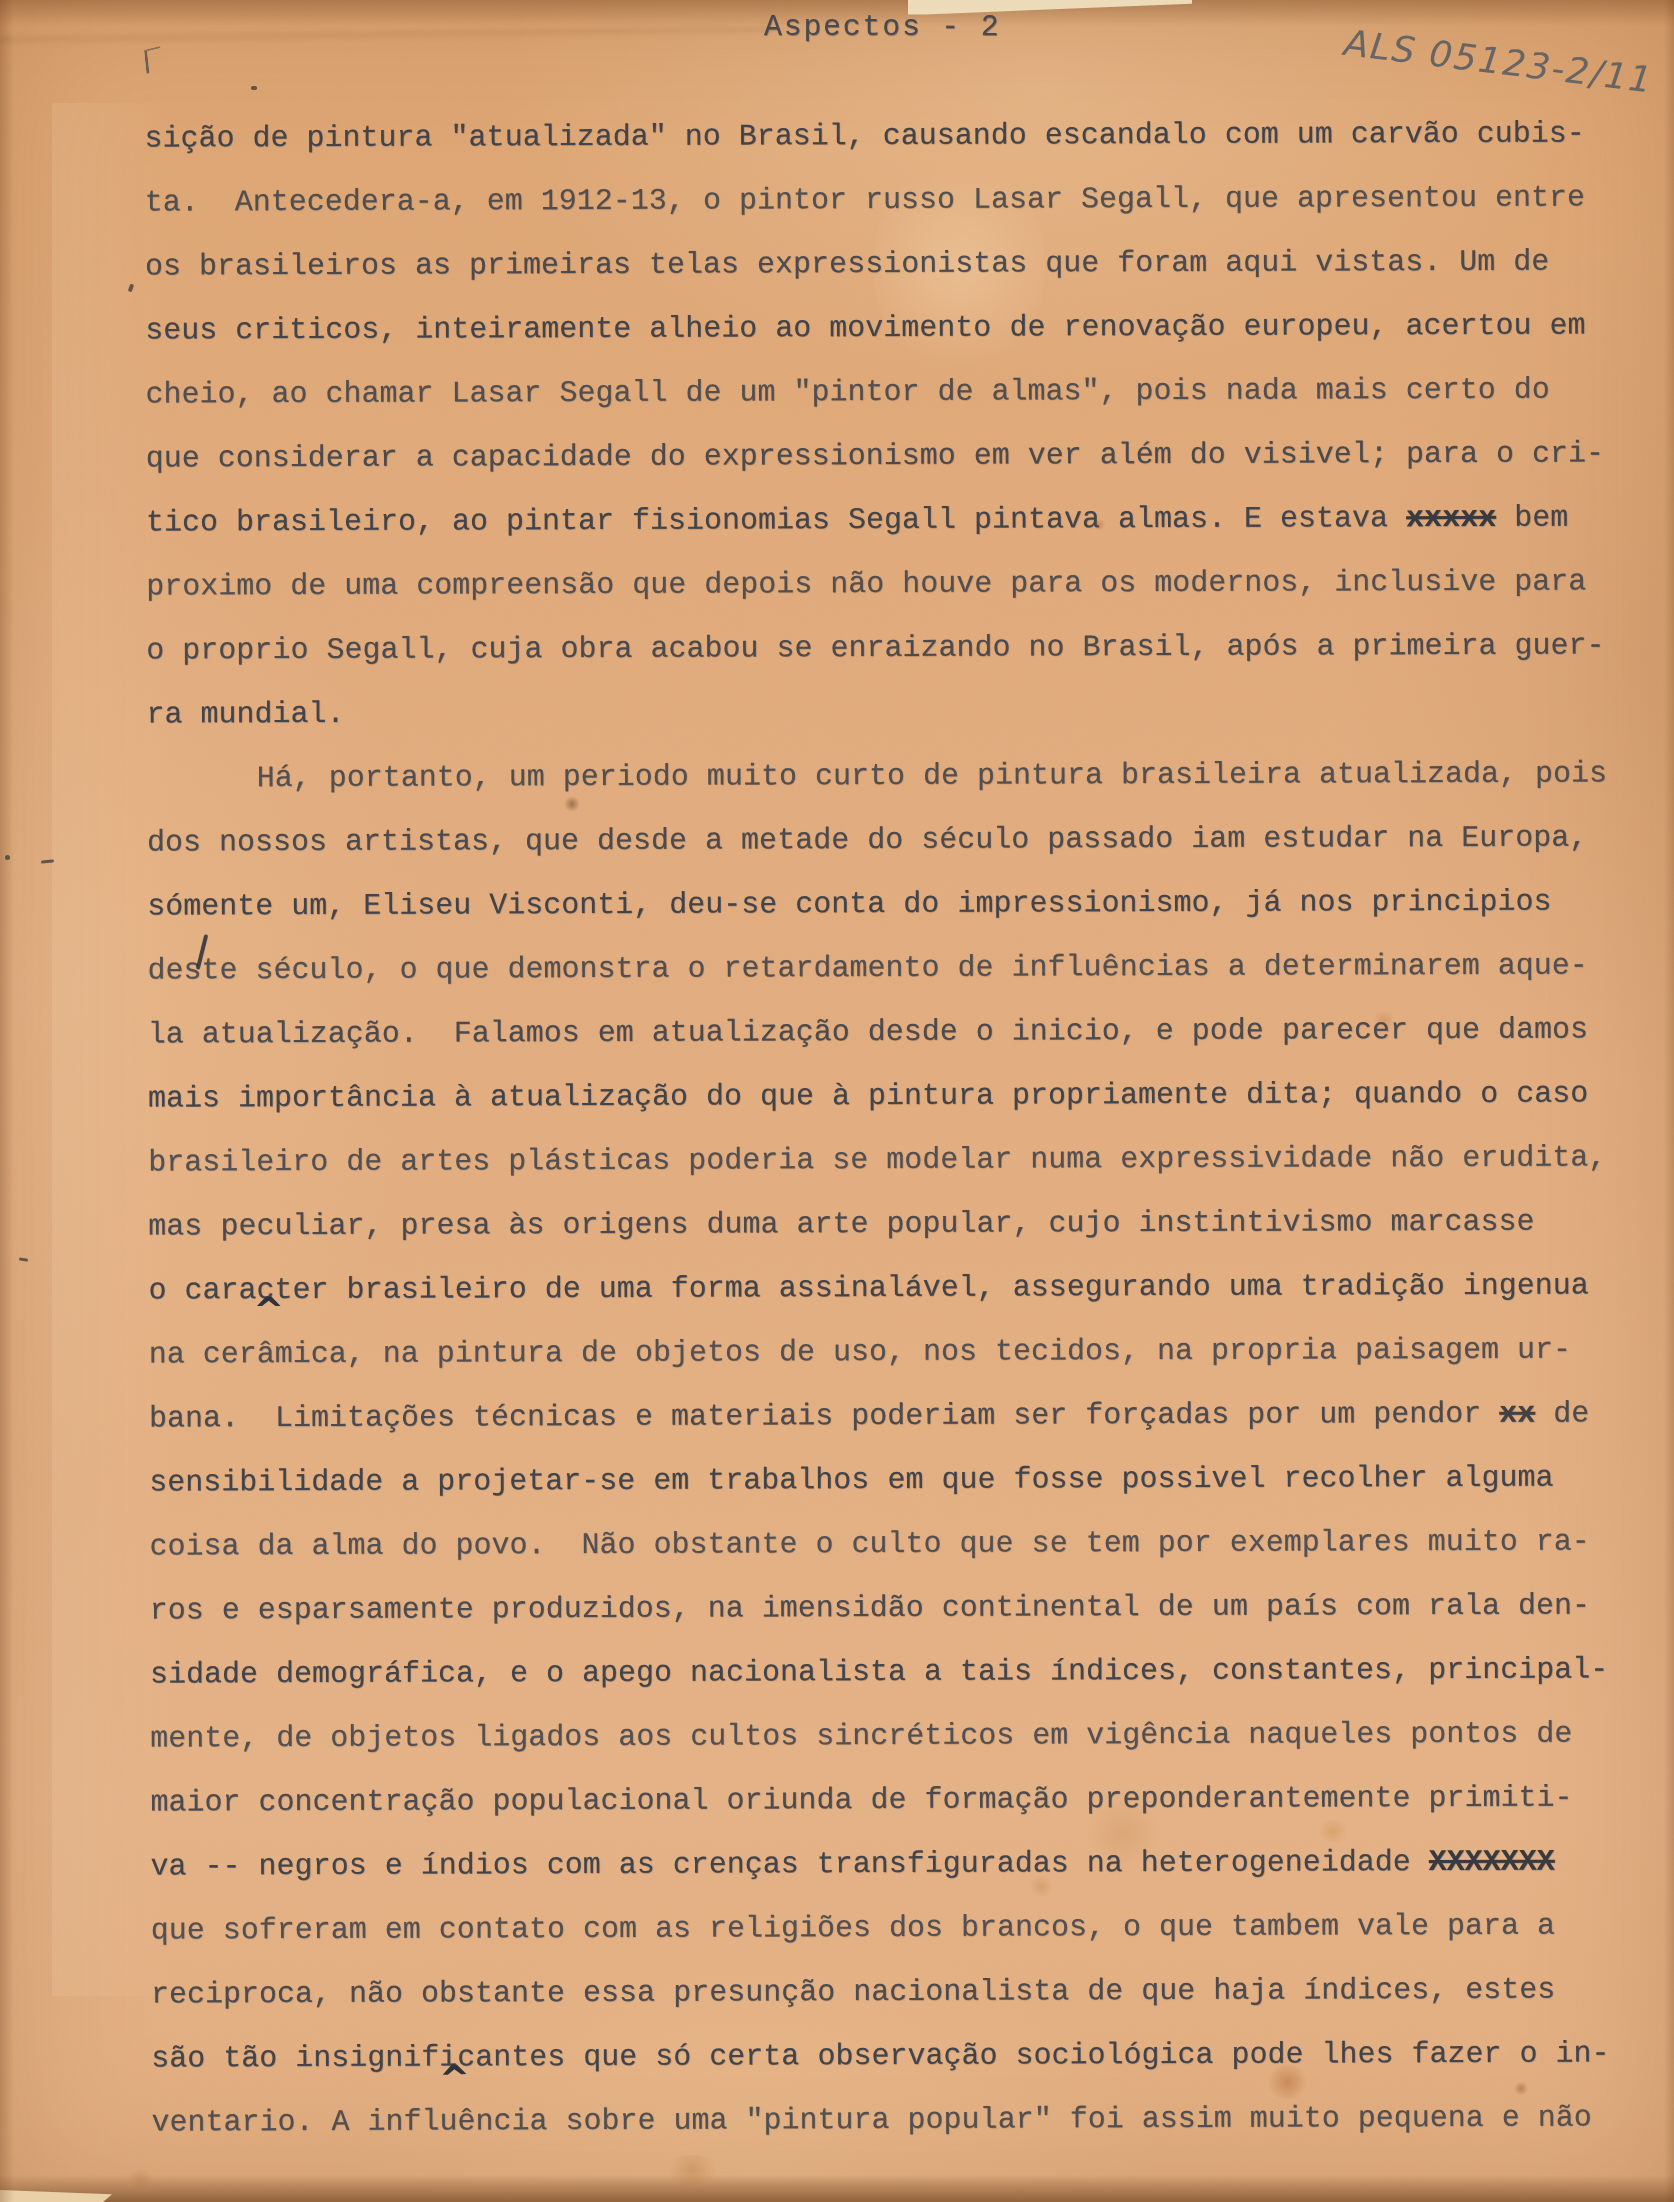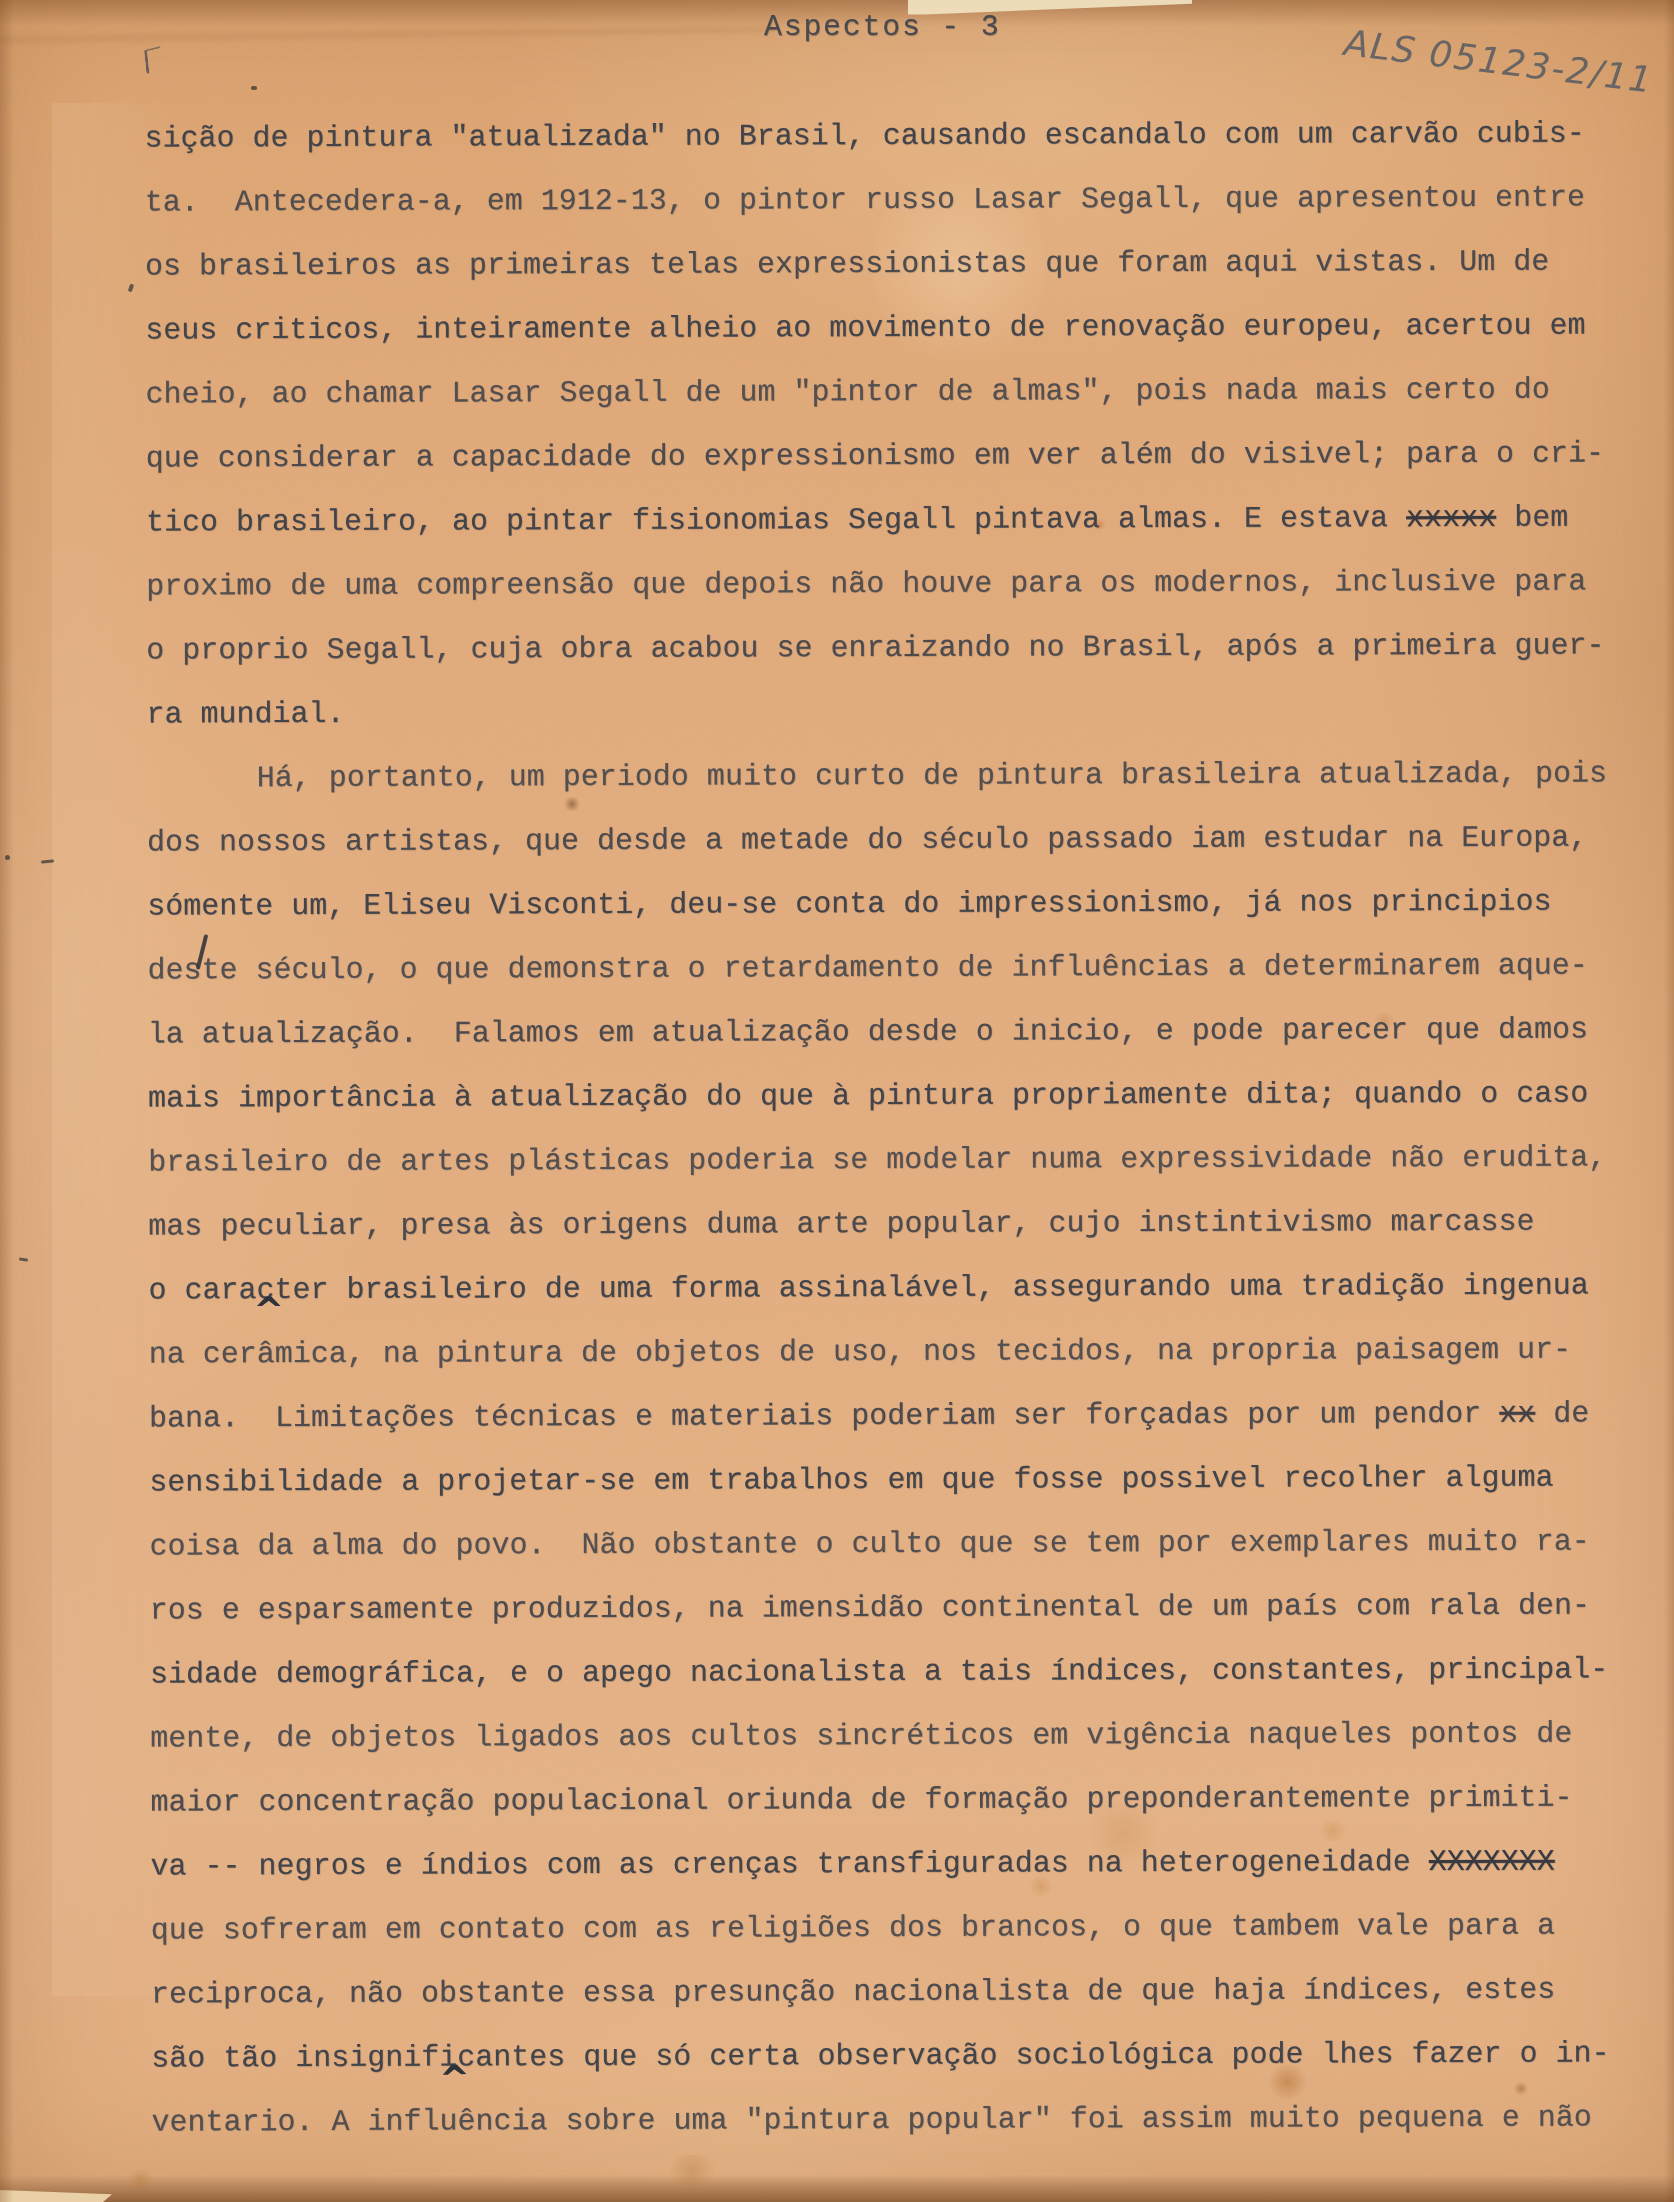--- a/index.html
+++ b/index.html
@@ -42,21 +42,21 @@
     position:absolute;left:148px;top:104px;
     font-size:30px;color:#3d4048;white-space:pre;
     text-shadow:0.5px 0.5px 0.9px rgba(55,57,66,.5);
     transform:rotate(-.2deg);
   }
   .tline{height:64px;line-height:64px;}
   .tline.indent{padding-left:110px;}
   .tline:nth-child(3n){opacity:.90;}
   .tline:nth-child(3n+1){opacity:.96;}
   .tline:nth-child(3n+2){opacity:.86;}
-  .struck{text-decoration:line-through;text-decoration-thickness:3px;font-weight:normal;color:#33363e;}
+  .struck{text-decoration:line-through;text-decoration-thickness:3px;font-weight:bold;color:#33363e;}
 
   
   .annotation{
     position:absolute;left:1347px;top:22.4px;width:327px;
     font-family:"DejaVu Sans",sans-serif;font-style:italic;
     font-size:36px;letter-spacing:1.7px;color:#5c5f63;
     transform:rotate(7deg);transform-origin:left top;white-space:pre;opacity:.9;
   }
   .caret{position:absolute;font-family:"DejaVu Sans Mono",monospace;font-weight:bold;
     font-size:36px;color:#2e323a;line-height:1;}
@@ -128,21 +128,21 @@
   <div class="stain st4"></div>
   <div class="stain st5"></div>
   <div class="stain st6"></div>
   <div class="stain st7"></div>
   <div class="stain st8"></div>
   <div class="stain st9"></div>
   <div class="stain st10"></div>
   <div class="stain st11"></div>
   <div class="stain st12"></div>
 
-  <div class="header">Aspectos - 3</div>
+  <div class="header">Aspectos - 2</div>
 
   <div class="annotation">ALS 05123-2/11</div>
 
   <div class="typed" id="typed"><div class="tline"><span>sição de pintura "atualizada" no Brasil, causando escandalo com um carvão cubis-</span></div><div class="tline"><span>ta.  Antecedera-a, em 1912-13, o pintor russo Lasar Segall, que apresentou entre</span></div><div class="tline"><span>os brasileiros as primeiras telas expressionistas que foram aqui vistas. Um de</span></div><div class="tline"><span>seus criticos, inteiramente alheio ao movimento de renovação europeu, acertou em</span></div><div class="tline"><span>cheio, ao chamar Lasar Segall de um "pintor de almas", pois nada mais certo do</span></div><div class="tline"><span>que considerar a capacidade do expressionismo em ver além do visivel; para o cri-</span></div><div class="tline"><span>tico brasileiro, ao pintar fisionomias Segall pintava almas. E estava </span><span class="struck">xxxxx</span><span> bem</span></div><div class="tline"><span>proximo de uma compreensão que depois não houve para os modernos, inclusive para</span></div><div class="tline"><span>o proprio Segall, cuja obra acabou se enraizando no Brasil, após a primeira guer-</span></div><div class="tline"><span>ra mundial.</span></div><div class="tline indent"><span>Há, portanto, um periodo muito curto de pintura brasileira atualizada, pois</span></div><div class="tline"><span>dos nossos artistas, que desde a metade do século passado iam estudar na Europa,</span></div><div class="tline"><span>sómente um, Eliseu Visconti, deu-se conta do impressionismo, já nos principios</span></div><div class="tline"><span>deste século, o que demonstra o retardamento de influências a determinarem aque-</span></div><div class="tline"><span>la atualização.  Falamos em atualização desde o inicio, e pode parecer que damos</span></div><div class="tline"><span>mais importância à atualização do que à pintura propriamente dita; quando o caso</span></div><div class="tline"><span>brasileiro de artes plásticas poderia se modelar numa expressividade não erudita,</span></div><div class="tline"><span>mas peculiar, presa às origens duma arte popular, cujo instintivismo marcasse</span></div><div class="tline"><span>o caracter brasileiro de uma forma assinalável, assegurando uma tradição ingenua</span></div><div class="tline"><span>na cerâmica, na pintura de objetos de uso, nos tecidos, na propria paisagem ur-</span></div><div class="tline"><span>bana.  Limitações técnicas e materiais poderiam ser forçadas por um pendor </span><span class="struck">xx</span><span> de</span></div><div class="tline"><span>sensibilidade a projetar-se em trabalhos em que fosse possivel recolher alguma</span></div><div class="tline"><span>coisa da alma do povo.  Não obstante o culto que se tem por exemplares muito ra-</span></div><div class="tline"><span>ros e esparsamente produzidos, na imensidão continental de um país com rala den-</span></div><div class="tline"><span>sidade demográfica, e o apego nacionalista a tais índices, constantes, principal-</span></div><div class="tline"><span>mente, de objetos ligados aos cultos sincréticos em vigência naqueles pontos de</span></div><div class="tline"><span>maior concentração populacional oriunda de formação preponderantemente primiti-</span></div><div class="tline"><span>va -- negros e índios com as crenças transfiguradas na heterogeneidade </span><span class="struck">XXXXXXX</span></div><div class="tline"><span>que sofreram em contato com as religiões dos brancos, o que tambem vale para a</span></div><div class="tline"><span>reciproca, não obstante essa presunção nacionalista de que haja índices, estes</span></div><div class="tline"><span>são tão insignificantes que só certa observação sociológica pode lhes fazer o in-</span></div><div class="tline"><span>ventario. A influência sobre uma "pintura popular" foi assim muito pequena e não</span></div></div>
 
   <div class="caret caret-1">^</div>
   <div class="caret caret-2">^</div>
   <div class="pen-stroke"></div>
   <div class="pencil-flag"></div>
   <div class="speck speck-a"></div>

